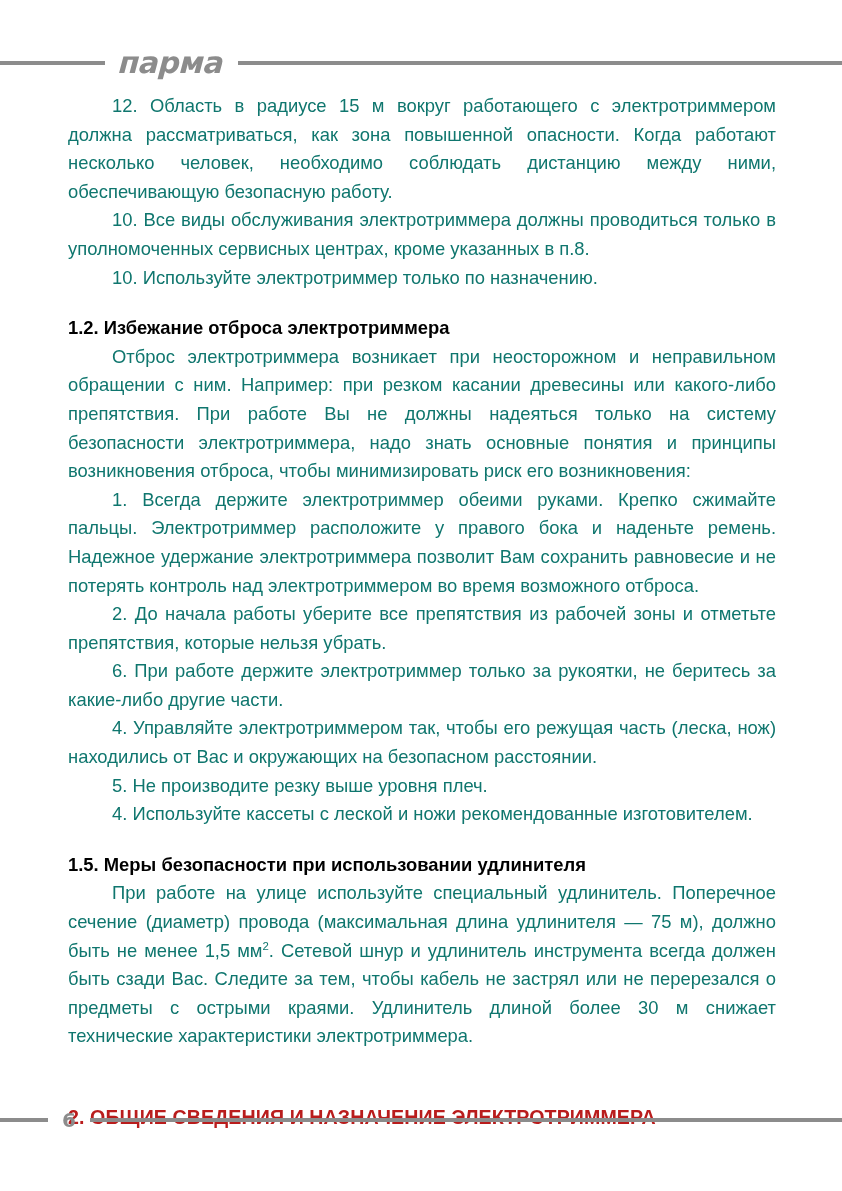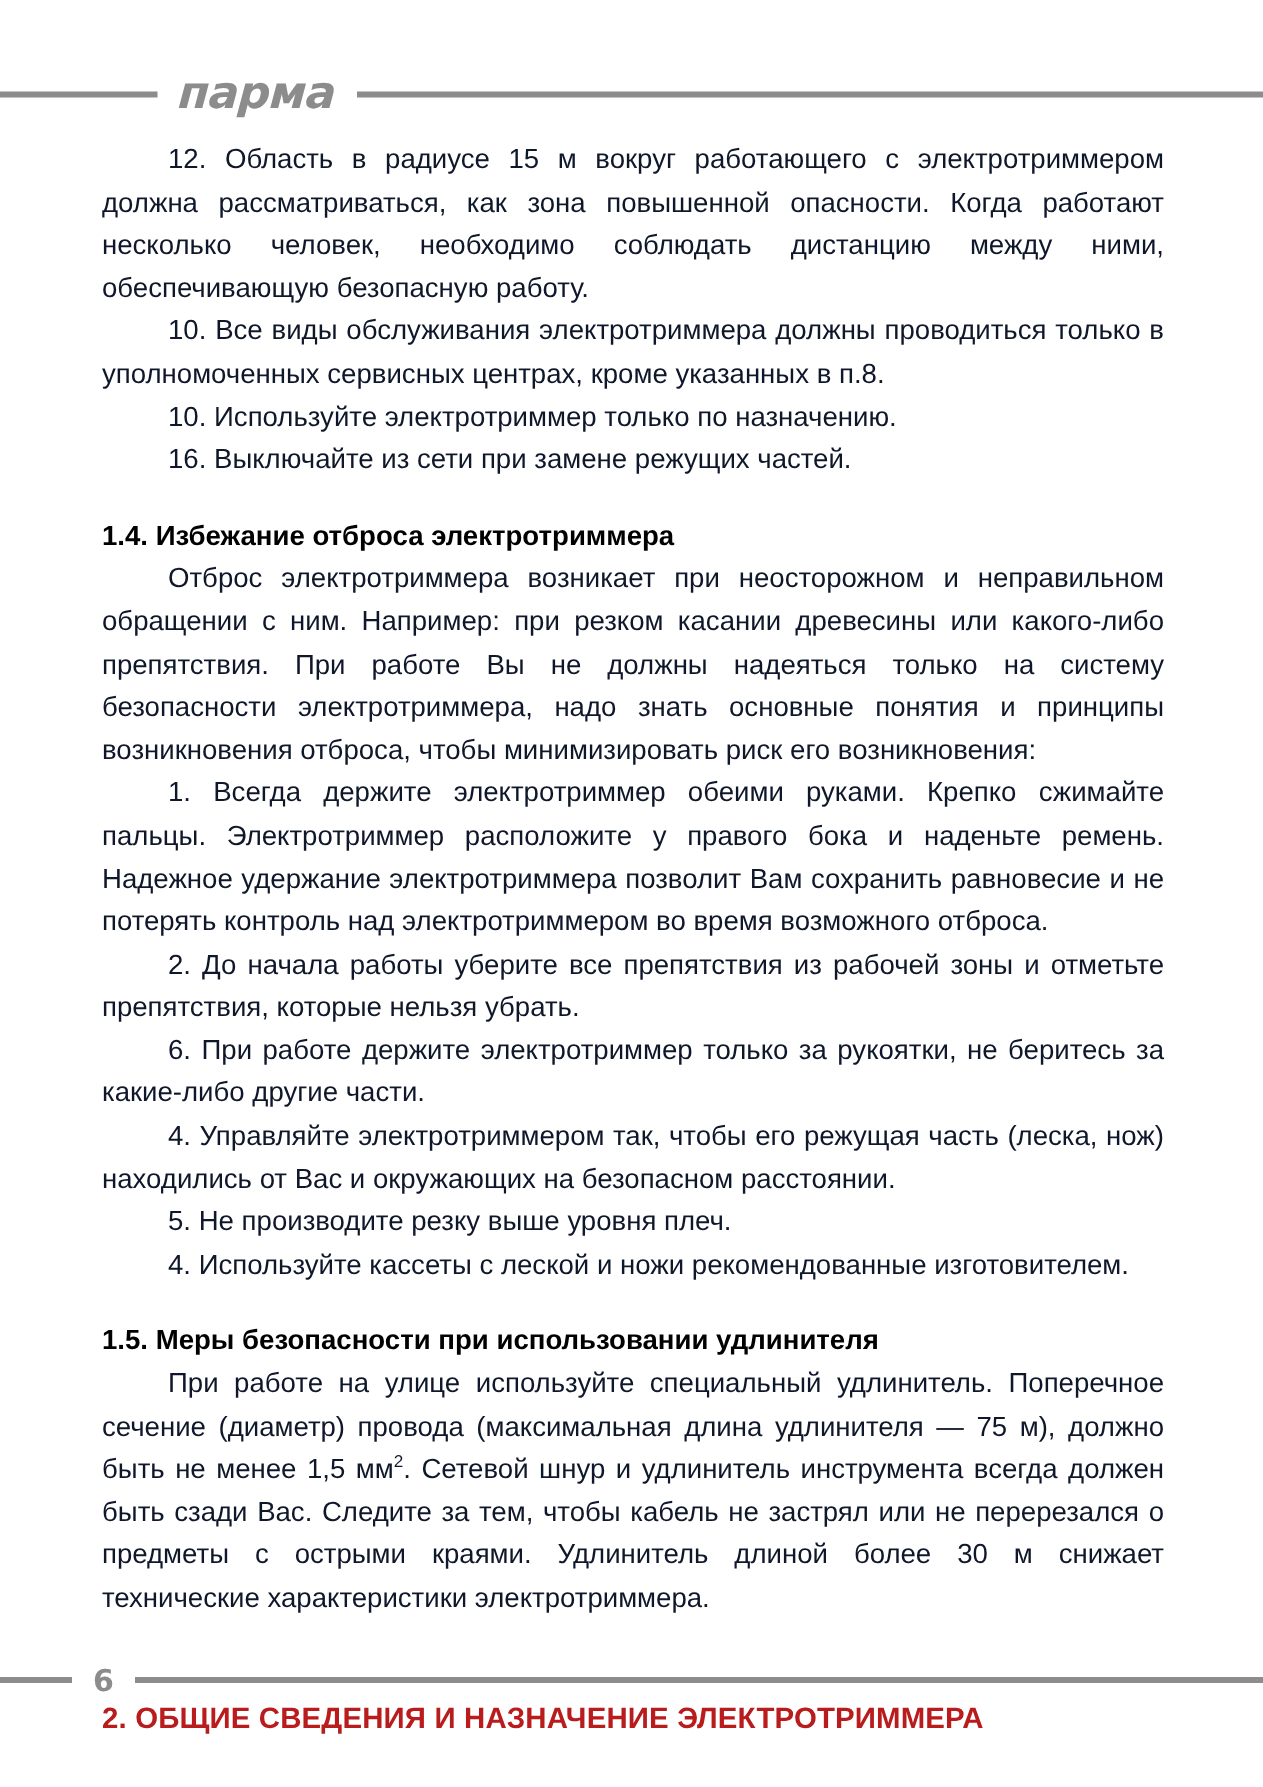--- a/index.html
+++ b/index.html
@@ -58,21 +58,21 @@
     top: 92px;
     width: 708px;
   }
   p.body {
     margin: 0;
     font-size: 18.4px;
     line-height: 28.6px;
     text-align: justify;
     text-justify: inter-word;
     hyphens: none;
-    color: #0f172a;
+    color: #0f766e;
   }
   p.indent {
     text-indent: 44px;
   }
   h3.sub {
     margin: 0;
     font-size: 18.4px;
     line-height: 28.6px;
     font-weight: bold;
     text-align: left;
@@ -126,25 +126,24 @@
     <div class="rule rule-left-head"></div>
     <div class="brand">парма</div>
     <div class="rule rule-right-head"></div>
   </div>
 
   <div class="content">
 
     <p class="body indent">12. Область в радиусе 15 м вокруг работающего с электротриммером должна рассматриваться, как зона повышенной опасности. Когда работают несколько человек, необходимо соблюдать дистанцию между ними, обеспечивающую безопасную работу.</p>
     <p class="body indent">10. Все виды обслуживания электротриммера должны проводиться только в уполномоченных сервисных центрах, кроме указанных в п.8.</p>
     <p class="body indent">10. Используйте электротриммер только по назначению.</p>
-    <p class="body indent">16. Выключайте из сети при замене режущих частей.</p>
 
     <div class="gap-md"></div>
 
-    <h3 class="sub">1.4. Избежание отброса электротриммера</h3>
+    <h3 class="sub">1.2. Избежание отброса электротриммера</h3>
     <p class="body indent">Отброс электротриммера возникает при неосторожном и неправильном обращении с ним. Например: при резком касании древесины или какого-либо препятствия. При работе Вы не должны надеяться только на систему безопасности электротриммера, надо знать основные понятия и принципы возникновения отброса, чтобы минимизировать риск его возникновения:</p>
     <p class="body indent">1. Всегда держите электротриммер обеими руками. Крепко сжимайте пальцы. Электротриммер расположите у правого бока и наденьте ремень. Надежное удержание электротриммера позволит Вам сохранить равновесие и не потерять контроль над электротриммером во время возможного отброса.</p>
     <p class="body indent">2. До начала работы уберите все препятствия из рабочей зоны и отметьте препятствия, которые нельзя убрать.</p>
     <p class="body indent">6. При работе держите электротриммер только за рукоятки, не беритесь за какие-либо другие части.</p>
     <p class="body indent">4. Управляйте электротриммером так, чтобы его режущая часть (леска, нож) находились от Вас и окружающих на безопасном расстоянии.</p>
     <p class="body indent">5. Не производите резку выше уровня плеч.</p>
     <p class="body indent">4. Используйте кассеты с леской и ножи рекомендованные изготовителем.</p>
 
     <div class="gap-md"></div>
 

